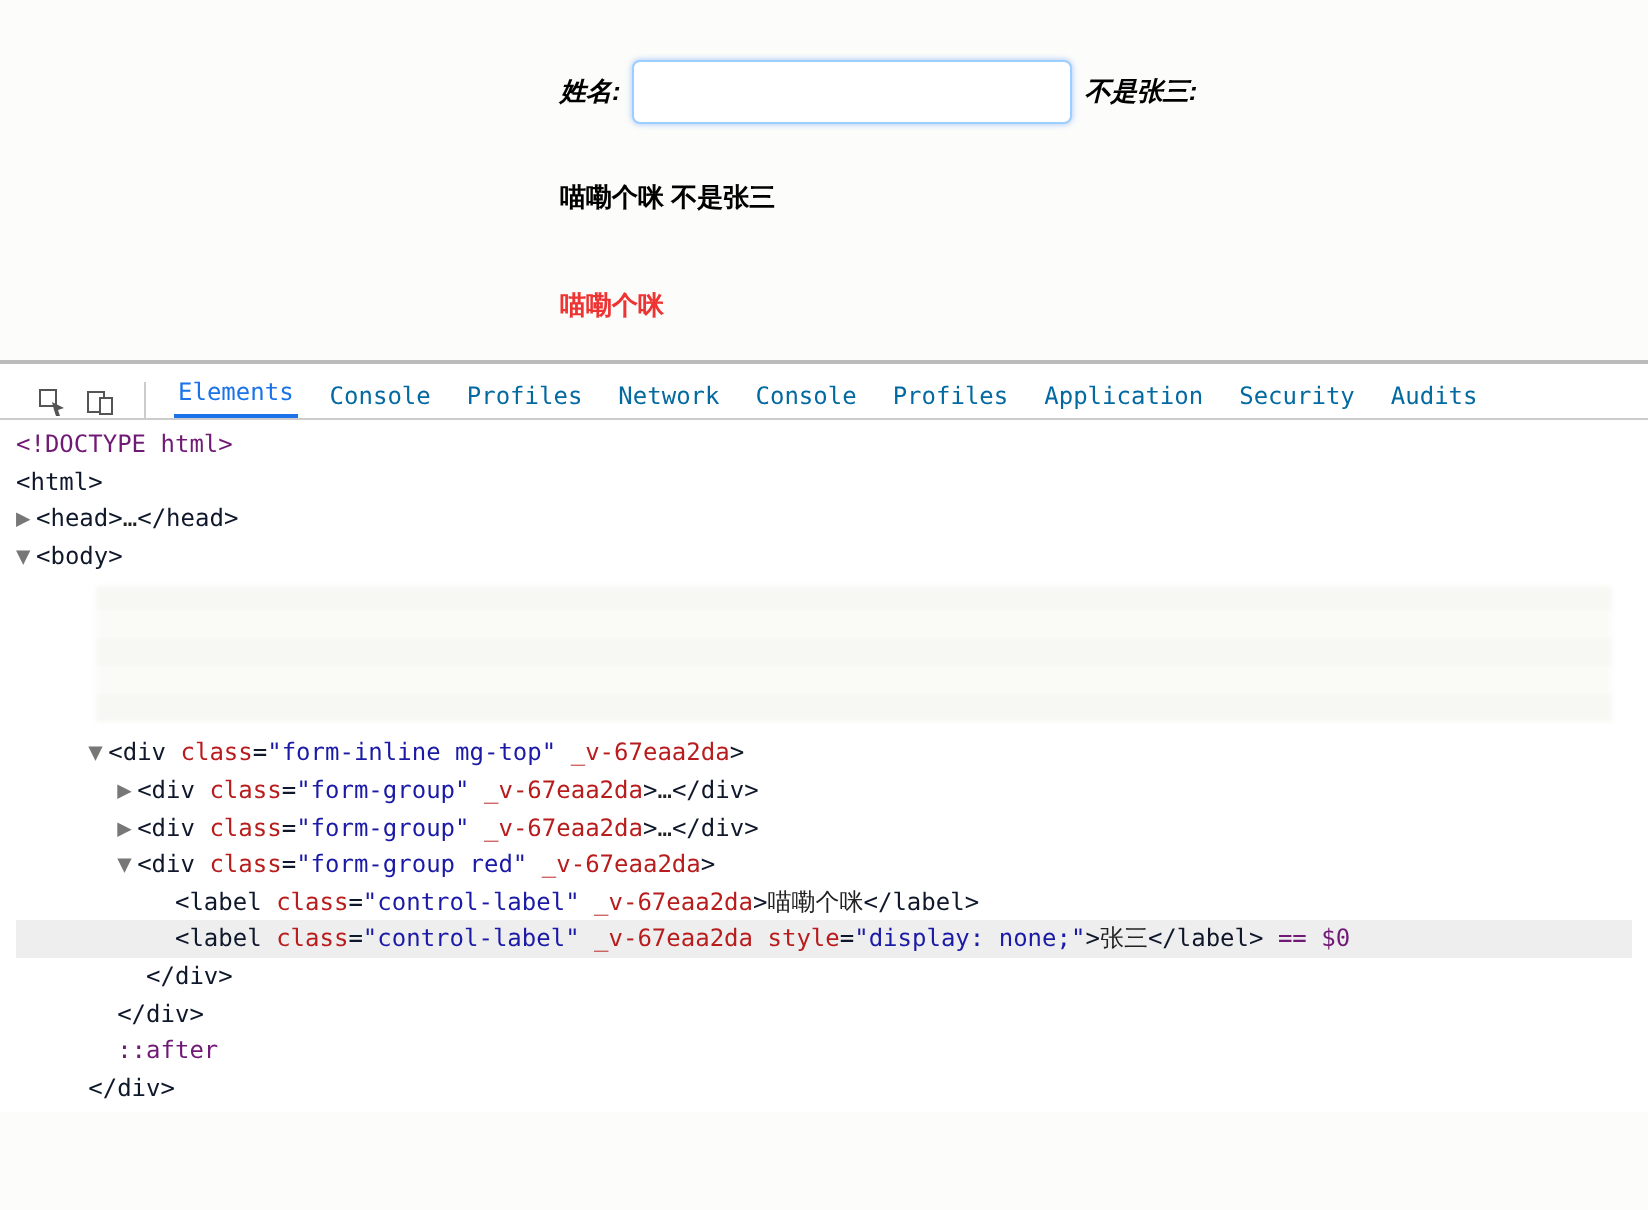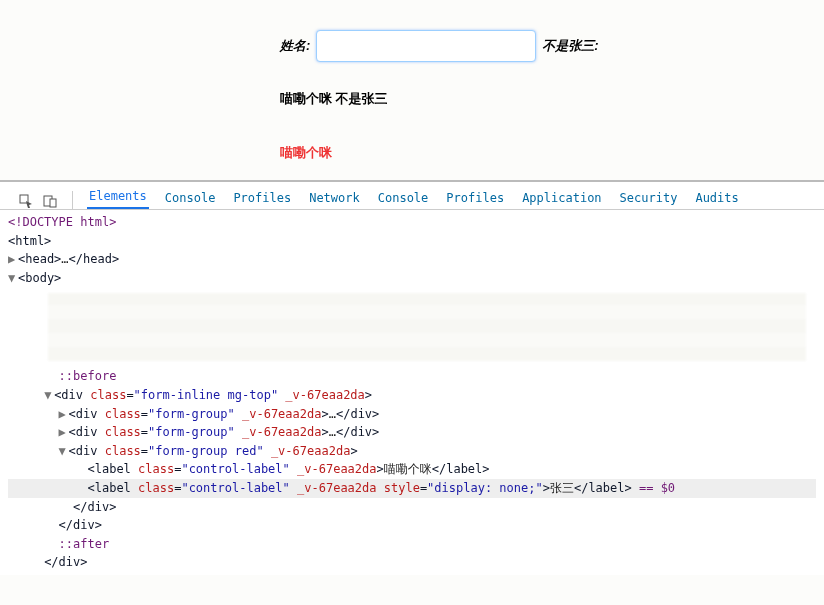--- a/index.html
+++ b/index.html
@@ -139,21 +139,20 @@
     <span class="dt-tab">Security</span>
     <span class="dt-tab">Audits</span>
   </div>
 
   <div class="dt-dom">
     <div class="dt-line c-gray">&lt;!DOCTYPE html&gt;</div>
     <div class="dt-line"><span class="c-purple">&lt;html&gt;</span></div>
     <div class="dt-line"><span class="arrow">▶</span><span class="c-purple">&lt;head&gt;</span><span class="c-black">…</span><span class="c-purple">&lt;/head&gt;</span></div>
     <div class="dt-line"><span class="arrow">▼</span><span class="c-purple">&lt;body&gt;</span></div>
     <div class="obscured"></div>
-    <div class="dt-line">       <span class="c-gray">::before</span></div>
     <div class="dt-line">     <span class="arrow">▼</span><span class="c-purple">&lt;div </span><span class="c-attr">class</span><span class="c-purple">=</span><span class="c-val">"form-inline mg-top"</span> <span class="c-attr">_v-67eaa2da</span><span class="c-purple">&gt;</span></div>
     <div class="dt-line">       <span class="arrow">▶</span><span class="c-purple">&lt;div </span><span class="c-attr">class</span><span class="c-purple">=</span><span class="c-val">"form-group"</span> <span class="c-attr">_v-67eaa2da</span><span class="c-purple">&gt;</span><span class="c-black">…</span><span class="c-purple">&lt;/div&gt;</span></div>
     <div class="dt-line">       <span class="arrow">▶</span><span class="c-purple">&lt;div </span><span class="c-attr">class</span><span class="c-purple">=</span><span class="c-val">"form-group"</span> <span class="c-attr">_v-67eaa2da</span><span class="c-purple">&gt;</span><span class="c-black">…</span><span class="c-purple">&lt;/div&gt;</span></div>
     <div class="dt-line">       <span class="arrow">▼</span><span class="c-purple">&lt;div </span><span class="c-attr">class</span><span class="c-purple">=</span><span class="c-val">"form-group red"</span> <span class="c-attr">_v-67eaa2da</span><span class="c-purple">&gt;</span></div>
     <div class="dt-line">           <span class="c-purple">&lt;label </span><span class="c-attr">class</span><span class="c-purple">=</span><span class="c-val">"control-label"</span> <span class="c-attr">_v-67eaa2da</span><span class="c-purple">&gt;</span><span class="c-black">喵嘞个咪</span><span class="c-purple">&lt;/label&gt;</span></div>
     <div class="dt-line highlight">           <span class="c-purple">&lt;label </span><span class="c-attr">class</span><span class="c-purple">=</span><span class="c-val">"control-label"</span> <span class="c-attr">_v-67eaa2da</span> <span class="c-attr">style</span><span class="c-purple">=</span><span class="c-val">"display: none;"</span><span class="c-purple">&gt;</span><span class="c-black">张三</span><span class="c-purple">&lt;/label&gt;</span><span class="c-gray"> == $0</span></div>
     <div class="dt-line">         <span class="c-purple">&lt;/div&gt;</span></div>
     <div class="dt-line">       <span class="c-purple">&lt;/div&gt;</span></div>
     <div class="dt-line">       <span class="c-gray">::after</span></div>
     <div class="dt-line">     <span class="c-purple">&lt;/div&gt;</span></div>

